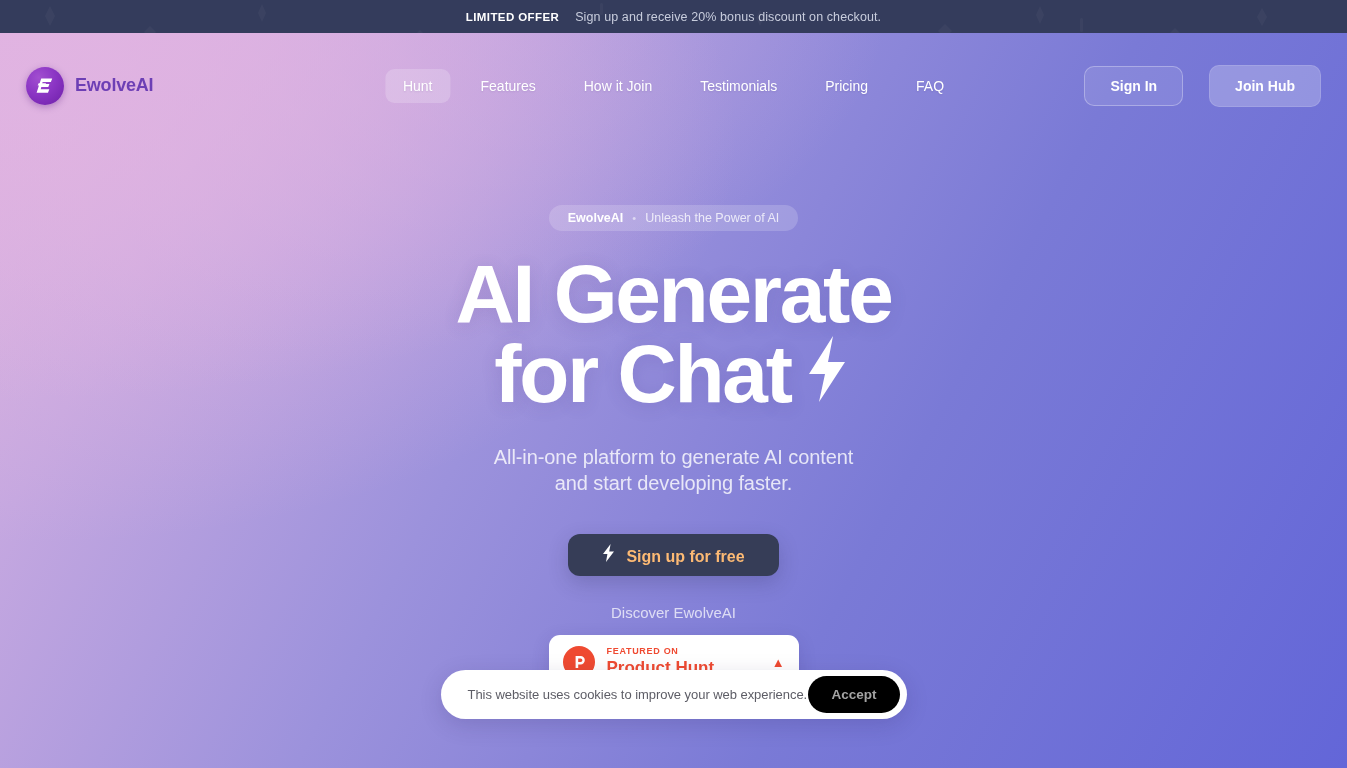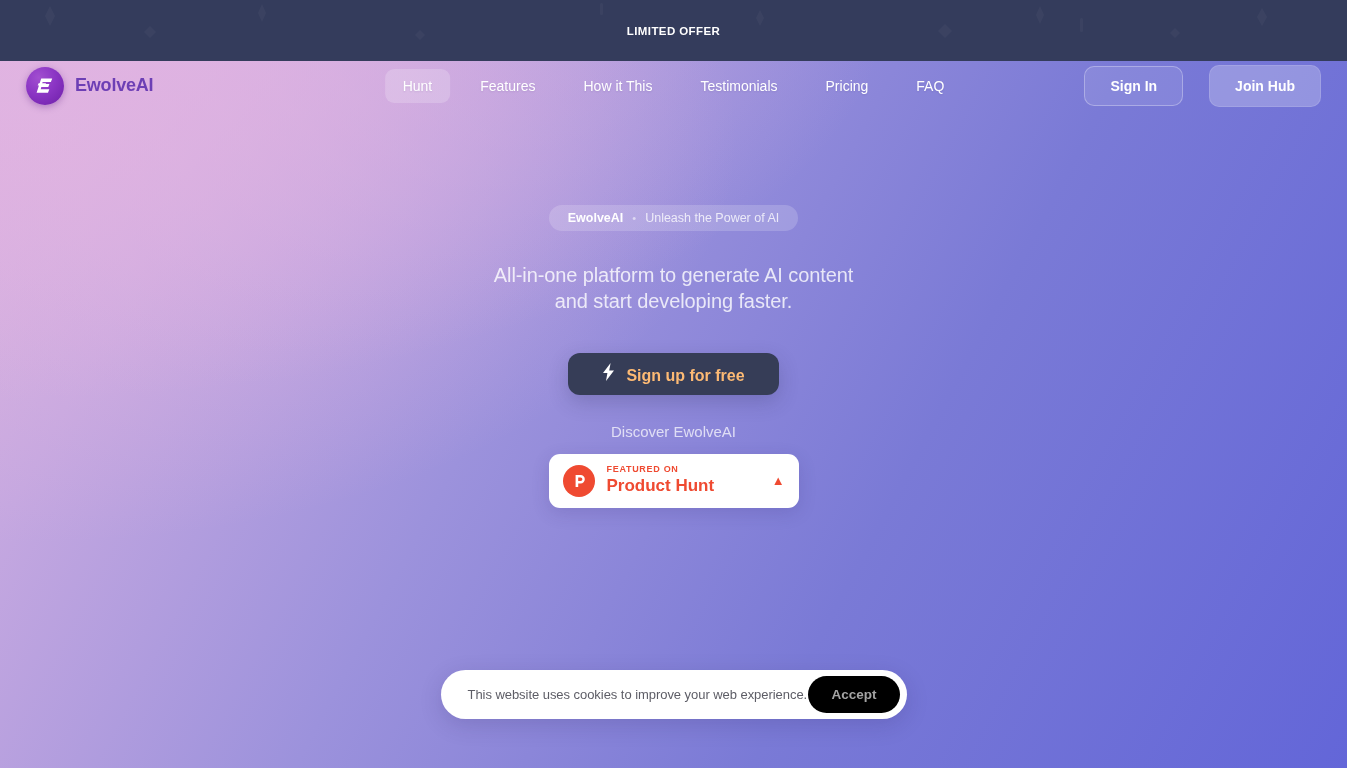--- a/index.html
+++ b/index.html
@@ -16,21 +16,21 @@
     background:
       radial-gradient(120% 95% at 0% 0%,   rgba(226,180,226,0.95) 0%, rgba(226,180,226,0.0) 55%),
       radial-gradient(110% 110% at 2% 18%, rgba(221,178,224,0.85) 0%, rgba(221,178,224,0.0) 48%),
       linear-gradient(118deg, #d9b4df 0%, #c4a7e0 16%, #9c92dc 40%, #7a7ad6 66%, #6366d8 100%);
     overflow:hidden;
   }
 
   
   .promo-banner {
     position:absolute; top:0; left:0;
-    width:1347px; height:61px;
+    width:1347px; height:33px;
     background:#343c5c;
     display:flex; align-items:center; justify-content:center;
     overflow:hidden;
   }
   .promo-deco { position:absolute; inset:0; pointer-events:none; opacity:.5; }
   .promo-inner {
     position:relative; z-index:2;
     display:flex; align-items:center; gap:16px;
     font-size:12.5px;
   }
@@ -190,60 +190,69 @@
         <path d="M945 24 l7 7 -7 7 -7-7z"></path>
         <path d="M1040 6 l4 9 -4 9 -4-9z"></path>
         <path d="M1175 28 l5 5 -5 5 -5-5z"></path>
         <path d="M1262 8 l5 9 -5 9 -5-9z"></path>
         <rect x="1080" y="18" width="3" height="14" rx="1.5"></rect>
         <rect x="600" y="3" width="3" height="12" rx="1.5"></rect>
       </g>
     </svg>
     <div class="promo-inner">
       <span class="promo-tag">LIMITED OFFER</span>
+      <span class="promo-text">Sign up and receive 20% bonus discount on checkout.</span>
     </div>
   </div>
 
   <div class="header">
 
     <div class="brand">
       <span class="brand-mark">
         <svg width="22" height="22" viewBox="0 0 22 22">
           <g fill="#ffffff">
             <path d="M7.2 3.6 L18.2 3.6 L16.9 7.0 L8.6 7.0 L8.1 9.0 L15.4 9.0 L14.3 12.0 L7.3 12.0 L6.7 14.3 L15.3 14.3 L14.0 17.8 L2.6 17.8 Z"></path>
             <path d="M4.6 8.3 L12.0 8.3 L11.1 10.6 L3.7 10.6 Z"></path>
           </g>
         </svg>
       </span>
       <span class="brand-name">EwolveAI</span>
     </div>
 
     <div class="nav">
       <span class="nav-item active">Hunt</span>
       <span class="nav-item">Features</span>
-      <span class="nav-item">How it This</span>
+      <span class="nav-item">How it Join</span>
       <span class="nav-item">Testimonials</span>
       <span class="nav-item">Pricing</span>
       <span class="nav-item">FAQ</span>
     </div>
 
     <div class="header-actions">
       <span class="btn-signin">Sign In</span>
       <span class="btn-joinhub">Join Hub</span>
     </div>
   </div>
 
   <div class="hero">
 
     <div class="hero-badge">
       <span class="hero-badge-brand">EwolveAI</span>
       <span class="hero-badge-dot">•</span>
       <span class="hero-badge-text">Unleash the Power of AI</span>
     </div>
 
+    <h1 class="hero-title">
+      <span>AI Generate</span>
+      <span class="line2">
+        <span>for Chat</span><span class="bolt-glyph"><svg width="52" height="70" viewBox="0 0 52 70">
+              <path d="M32 2 L8 40 L24 40 L18 68 L44 28 L27 28 Z" fill="#ffffff"></path>
+            </svg></span>
+      </span>
+    </h1>
 
     <div class="hero-sub">
       <div>All-in-one platform to generate AI content</div>
       <div>and start developing faster.</div>
     </div>
 
     <div class="hero-cta">
       <span>
         <svg width="13" height="18" viewBox="0 0 13 18">
             <path d="M8.6 0 L1 10 L5.4 10 L4 18 L12 7.4 L7.2 7.4 Z" fill="#ffffff"></path>

